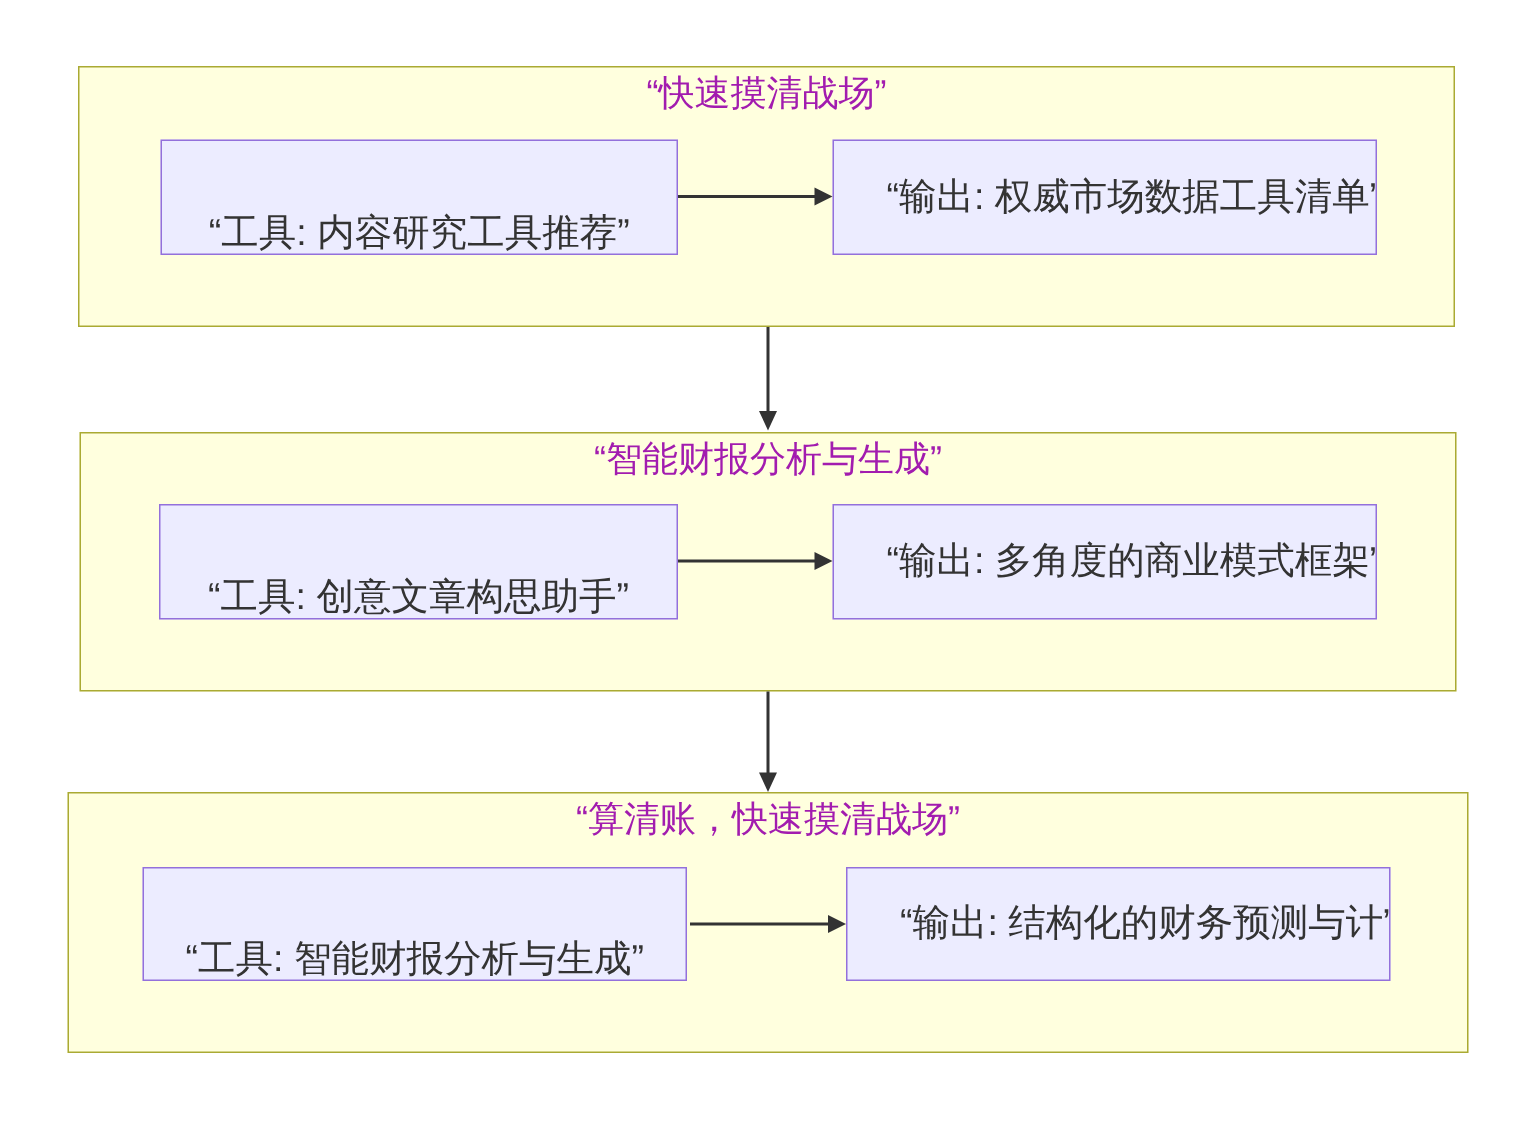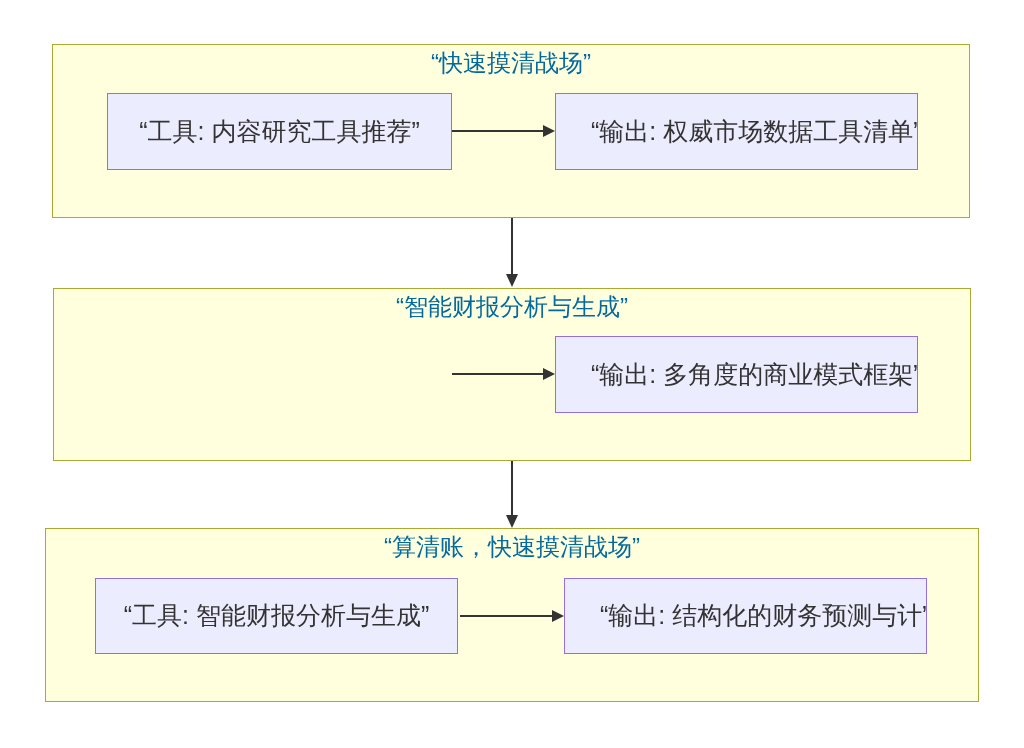--- a/index.html
+++ b/index.html
@@ -25,37 +25,37 @@
     box-sizing: border-box;
   }
   .cluster-title {
     position: absolute;
     left: 0;
     top: 5px;
     width: 100%;
     text-align: center;
     font-size: 24px;
     line-height: 1.1;
-    color: #0369a1;
+    color: #a21caf;
     white-space: nowrap;
   }
   .node {
     position: absolute;
     background: #ECECFF;
     border: 1.5px solid #9370DB;
     box-sizing: border-box;
     overflow: hidden;
     display: flex;
     align-items: center;
     font-size: 25px;
     line-height: 1.1;
     color: #333333;
     white-space: nowrap;
   }
-  .node.centered { justify-content: center; }
+  .node.centered { justify-content: center; align-items: flex-end; }
   .node.leftpad  { justify-content: flex-start; padding-left: 35px; }
   .edge-line-h {
     position: absolute;
     height: 2px;
     background: #333333;
   }
   .edge-line-v {
     position: absolute;
     width: 2px;
     background: #333333;
@@ -91,20 +91,23 @@
   </div>
   <div class="edge-line-h" style="left:452px; top:130px; width:93px;"></div>
   <div class="arrowhead-right" style="left:543px; top:125px;"></div>
 
   <div class="edge-line-v" style="left:511px; top:218px; height:58px;"></div>
   <div class="arrowhead-down" style="left:506px; top:274px;"></div>
 
   <div class="cluster" style="left:53px; top:288px; width:918px; height:173px;">
     <div class="cluster-title">“智能财报分析与生成”</div>
   </div>
+  <div class="node centered" style="left:106px; top:336px; width:346px; height:77px;">
+    <span>“工具: 创意文章构思助手”</span>
+  </div>
   <div class="node leftpad" style="left:555px; top:336px; width:363px; height:77px;">
     <span>“输出: 多角度的商业模式框架”</span>
   </div>
   <div class="edge-line-h" style="left:452px; top:373px; width:93px;"></div>
   <div class="arrowhead-right" style="left:543px; top:368px;"></div>
 
   <div class="edge-line-v" style="left:511px; top:461px; height:56px;"></div>
   <div class="arrowhead-down" style="left:506px; top:515px;"></div>
 
   <div class="cluster" style="left:45px; top:528px; width:934px; height:174px;">

